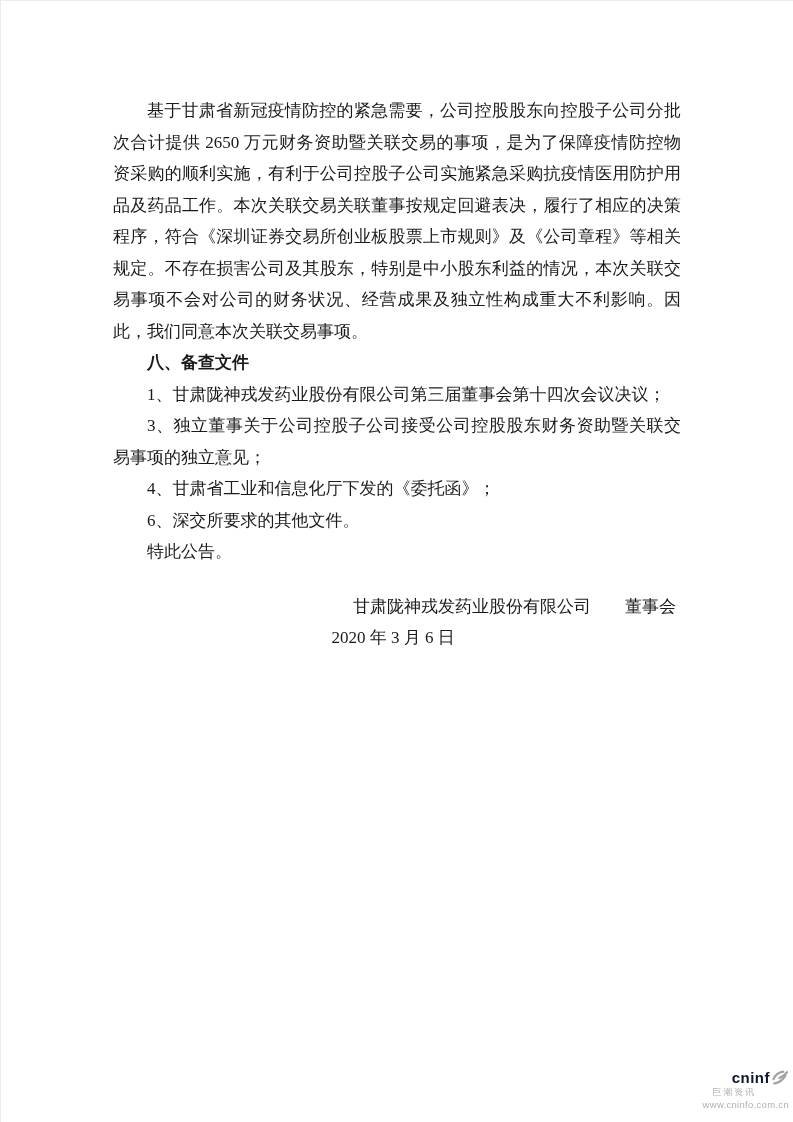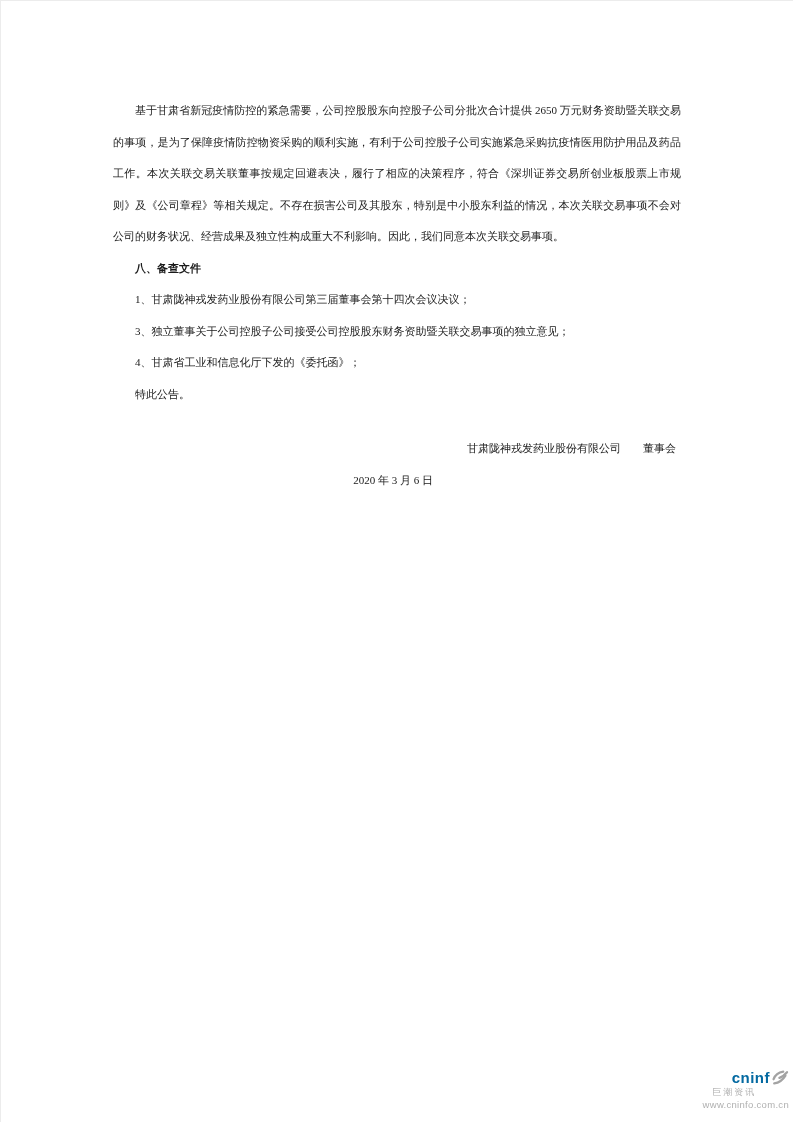--- a/index.html
+++ b/index.html
@@ -13,21 +13,21 @@
     overflow: hidden;
     box-sizing: border-box;
     border-top: 1px solid #ececec;
     border-left: 1px solid #ececec;
   }
   .content {
     position: absolute;
     left: 112px;
     top: 94px;
     width: 568px;
-    font-size: 11px;
+    font-size: 17px;
     line-height: 31.5px;
     text-align: justify;
   }
   .content p { margin: 0; }
   .indent { text-indent: 2em; }
   .heading { font-weight: 700; text-indent: 2em; }
   .signature-block { margin-top: 23px; }
   .sig-line { text-align: right; padding-right: 5px; text-indent: 0; }
   .date-line { text-align: center; padding-right: 8px; text-indent: 0; }
 
@@ -42,21 +42,21 @@
   .wm-row1 {
     display: flex;
     align-items: center;
     justify-content: flex-end;
     gap: 1px;
   }
   .wm-logo-text {
     font-size: 15px;
     font-weight: 700;
     letter-spacing: 0.5px;
-    color: #0369a1;
+    color: #0f172a;
   }
   .wm-swirl { display: inline-flex; }
   .wm-cn {
     font-size: 9px;
     text-align: center;
     padding-right: 23px;
     letter-spacing: 2px;
     color: #b0b0b0;
     margin-top: 2px;
   }
@@ -74,20 +74,21 @@
 <div class="page">
   <div class="content">
 
     <p class="indent">基于甘肃省新冠疫情防控的紧急需要，公司控股股东向控股子公司分批次合计提供 2650 万元财务资助暨关联交易的事项，是为了保障疫情防控物资采购的顺利实施，有利于公司控股子公司实施紧急采购抗疫情医用防护用品及药品工作。本次关联交易关联董事按规定回避表决，履行了相应的决策程序，符合《深圳证券交易所创业板股票上市规则》及《公司章程》等相关规定。不存在损害公司及其股东，特别是中小股东利益的情况，本次关联交易事项不会对公司的财务状况、经营成果及独立性构成重大不利影响。因此，我们同意本次关联交易事项。</p>
 
     <p class="heading">八、备查文件</p>
 
     <p class="indent">1、甘肃陇神戎发药业股份有限公司第三届董事会第十四次会议决议；</p>
     <p class="indent">3、独立董事关于公司控股子公司接受公司控股股东财务资助暨关联交易事项的独立意见；</p>
     <p class="indent">4、甘肃省工业和信息化厅下发的《委托函》；</p>
+    <p class="indent">6、深交所要求的其他文件。</p>
 
     <p class="indent">特此公告。</p>
 
     <div class="signature-block">
       <p class="sig-line">甘肃陇神戎发药业股份有限公司　　董事会</p>
       <p class="date-line">2020 年 3 月 6 日</p>
     </div>
 
   </div>
 

